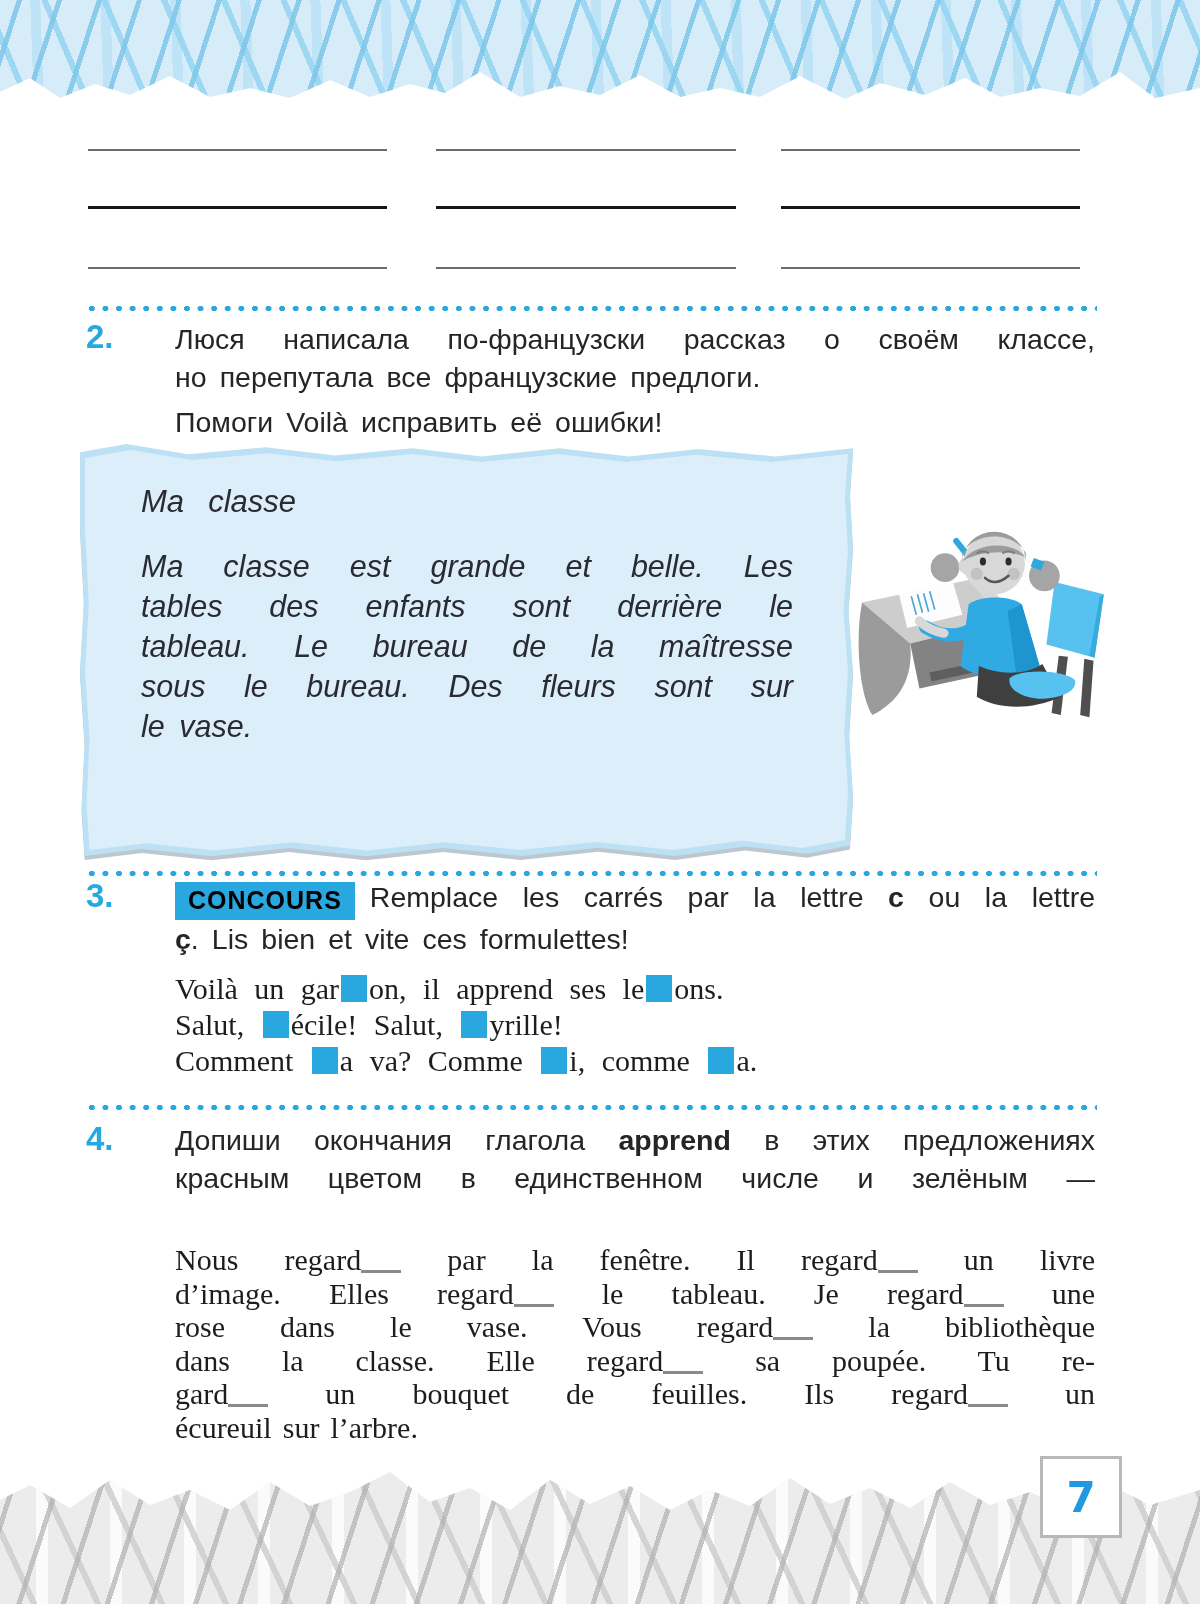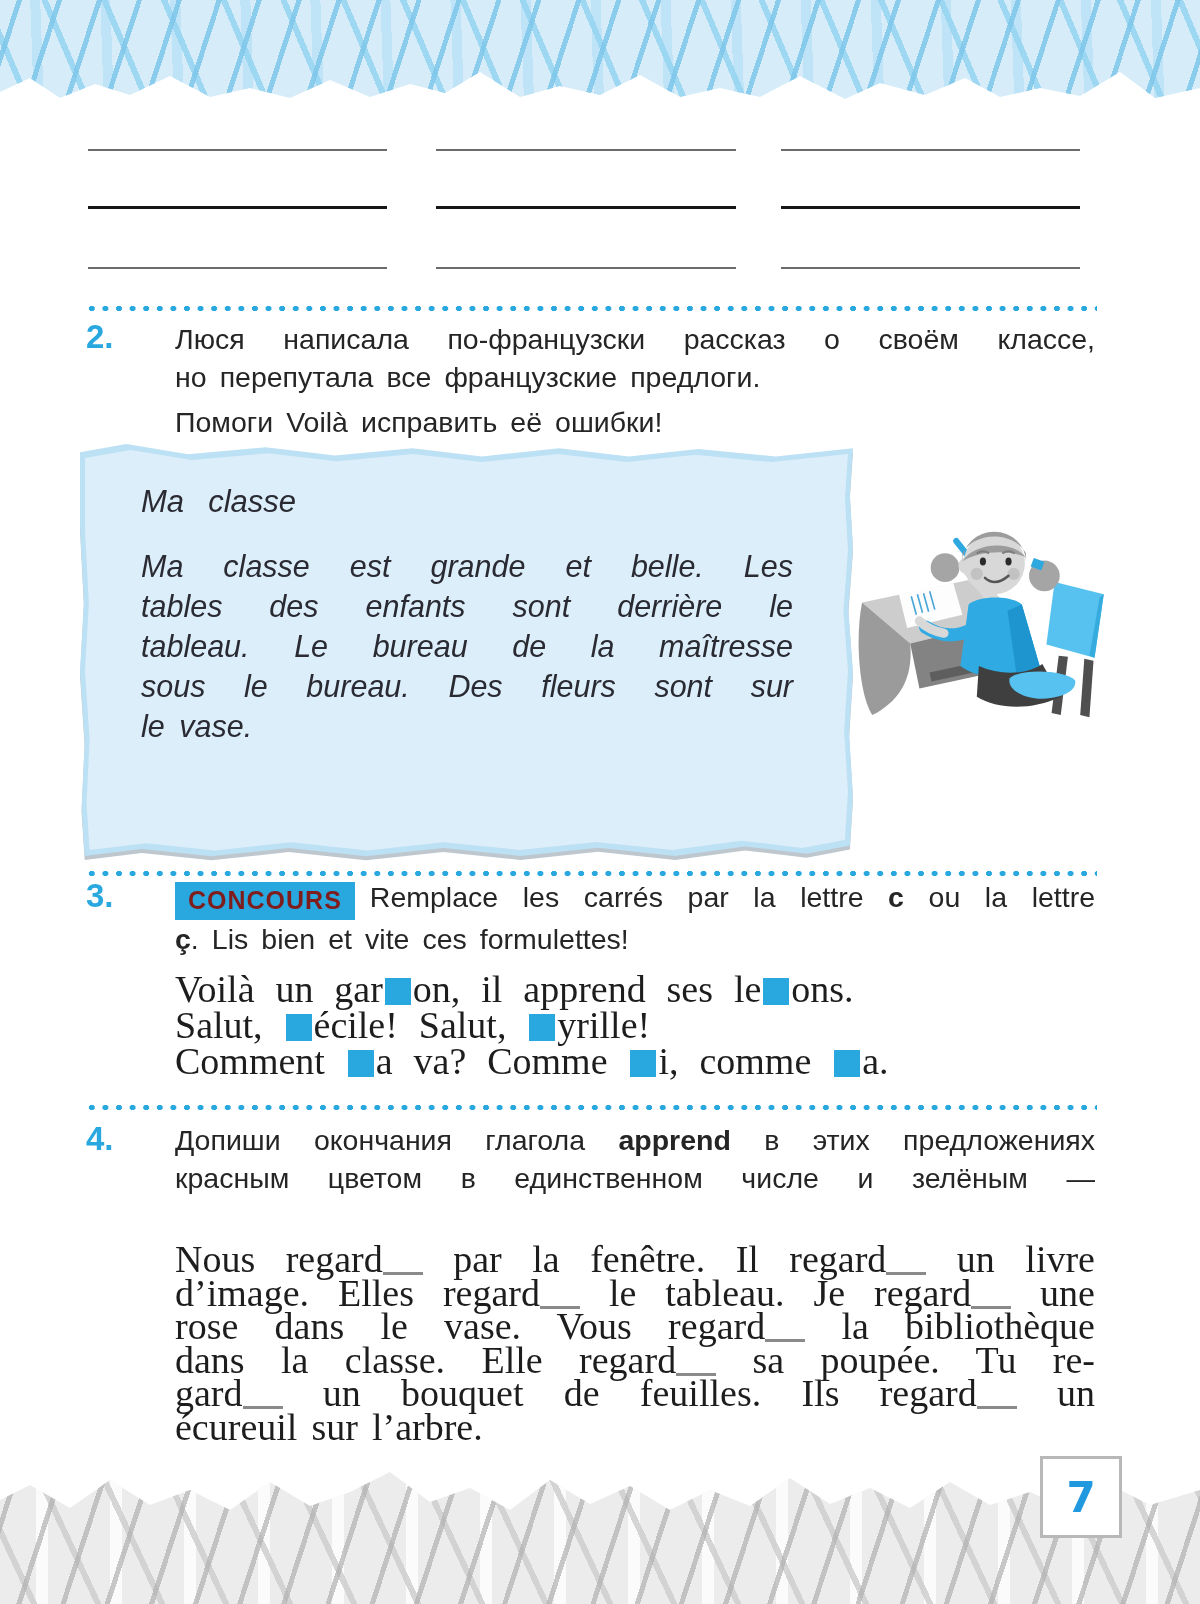--- a/index.html
+++ b/index.html
@@ -48,25 +48,25 @@
   .block{position:absolute;left:175px;width:920px;}
   .line{white-space:nowrap;}
   .just{white-space:normal;text-align:justify;text-align-last:justify;}
   .b{font-weight:700;}
 
   .ru{font-size:28.5px;line-height:38px;color:#252525;word-spacing:.18em;}
   .ex2text{top:320px;} .ex2text .mt{margin-top:7px;}
   .ex3text{top:878px;}
   .ex4ru{top:1121px;}
 
-  .badge{display:inline-block;background:#29A8E0;color:#7f1d1d;font-weight:700;
+  .badge{display:inline-block;background:#29A8E0;color:#000000;font-weight:700;
     font-size:25px;line-height:30px;padding:3px 13px 5px;letter-spacing:1px;
     margin-right:15px;vertical-align:-2px;}
 
-  .fr{font-family:"Liberation Serif",serif;font-size:38px;color:#1d1d1d;}
+  .fr{font-family:"Liberation Serif",serif;font-size:30px;color:#1d1d1d;}
   .formulettes{top:971px;line-height:36px;word-spacing:.3em;}
   .ex4fr{top:1243px;line-height:33.6px;word-spacing:.12em;}
 
   .sq{display:inline-block;width:26px;height:27px;background:#29A8E0;vertical-align:-3px;margin:0 2px;}
   .bl{display:inline-block;width:40px;height:5px;border-bottom:3px solid #8a8a8a;transform:translateY(3px);}
 
   
   .boxwrap{position:absolute;left:80px;top:444px;width:773px;height:414px;
     filter:drop-shadow(0 4px 0 rgba(110,130,145,.45));}
   .boxglow,.bluebox{position:absolute;

